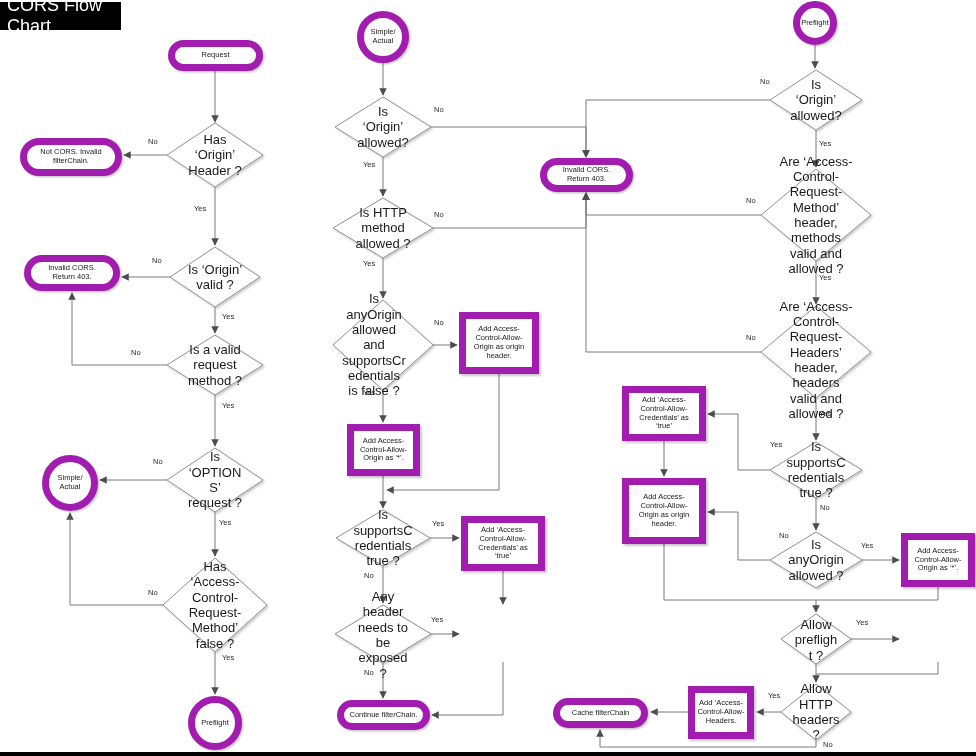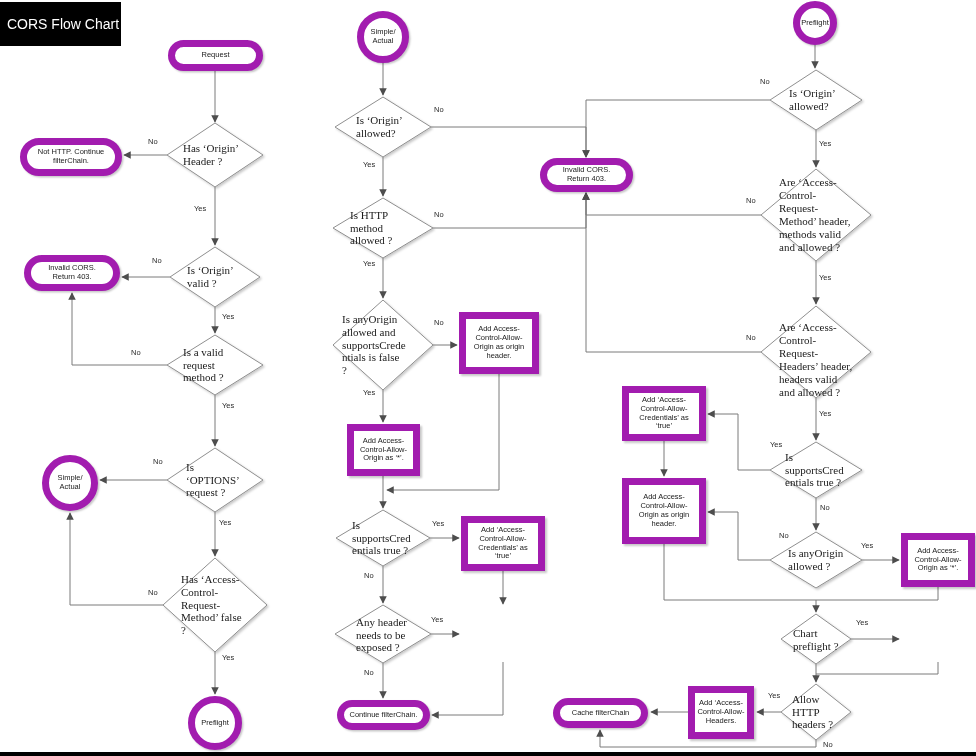--- a/index.html
+++ b/index.html
@@ -5,25 +5,25 @@
   * { margin:0; padding:0; box-sizing:border-box; }
   html,body { background:#fff; }
   body { font-family:"Liberation Sans", sans-serif; }
   .canvas { position:relative; width:976px; height:756px; background:#fff; overflow:hidden; }
   svg.wires { position:absolute; left:0; top:0; }
   .node { position:absolute; display:flex; align-items:center; justify-content:center; text-align:center;
           font-size:7.5px; line-height:1.18; color:#1a1a1a; background:#fff; border:7px solid #a21caf;
           box-shadow:1.5px 1.5px 2px rgba(0,0,0,.22); overflow-wrap:anywhere; }
   .stadium { border-radius:999px; }
   .circle { border-radius:50%; }
-  .dt { position:absolute; display:flex; align-items:center; justify-content:center; 
-        font-size:11px; line-height:1.18; color:#1a1a1a; overflow-wrap:anywhere;font-family:Liberation Serif, serif; }
+  .dt { position:absolute; display:flex; align-items:center; justify-content:center; text-align:center;
+        font-size:13px; line-height:1.18; color:#1a1a1a; overflow-wrap:anywhere; }
   .el { position:absolute; font-size:7.5px; color:#2a2a2a; white-space:nowrap; }
-  .title { position:absolute; left:0; top:2px; width:121px; height:44px; background:#000; color:#fff;
-           font-size:14px; display:flex; align-items:center; padding-left:7px; }
+  .title { position:absolute; left:0; top:2px; width:121px; height:28px; background:#000; color:#fff;
+           font-size:18px; display:flex; align-items:center; padding-left:7px; }
   .bottombar { position:absolute; left:0; top:752px; width:976px; height:4px; background:#000; }
 </style>
 </head>
 <body>
 
 <div class="canvas">
 
   <svg class="wires" width="976" height="756">
     <defs>
       <marker id="arr" viewBox="0 0 10 10" refX="9" refY="5" markerWidth="7.5" markerHeight="7.5" orient="auto">
@@ -103,21 +103,21 @@
       <polyline points="816,740 816,747 600,747 600,730" marker-end="url(#arr)"></polyline>
     </g>
   </svg>
 
   <div class="title">CORS Flow Chart</div>
 
   <div class="node stadium" style="left:168px;top:40px;width:95px;height:31px">
       <span>Request</span>
     </div>
   <div class="node stadium" style="left:20px;top:138px;width:102px;height:38px">
-      <span style="width:80px">Not HTTP. Continue filterChain.</span>
+      <span style="width:80px">Not CORS. Invalid filterChain.</span>
     </div>
   <div class="node stadium" style="left:24px;top:255px;width:96px;height:36px">
       <span style="width:58px">Invalid CORS. Return 403.</span>
     </div>
   <div class="node circle" style="left:42px;top:455px;width:56px;height:56px">
       <span style="width:34px">Simple/ Actual</span>
     </div>
   <div class="node circle" style="left:188px;top:696px;width:54px;height:54px">
       <span>Preflight</span>
     </div>
@@ -168,21 +168,21 @@
   <div class="dt" style="left:356px;top:110px;width:54px;height:34px">Is ‘Origin’ allowed?</div>
   <div class="dt" style="left:350px;top:211px;width:66px;height:34px">Is HTTP method allowed ?</div>
   <div class="dt" style="left:342px;top:321px;width:64px;height:48px">Is anyOrigin allowed and supportsCredentials is false ?</div>
   <div class="dt" style="left:352px;top:523px;width:62px;height:30px">Is supportsCredentials true ?</div>
   <div class="dt" style="left:356px;top:617px;width:54px;height:36px">Any header needs to be exposed ?</div>
   <div class="dt" style="left:789px;top:83px;width:54px;height:34px">Is ‘Origin’ allowed?</div>
   <div class="dt" style="left:779px;top:187px;width:74px;height:56px">Are ‘Access-Control-Request-Method’ header, methods valid and allowed ?</div>
   <div class="dt" style="left:779px;top:332px;width:74px;height:56px">Are ‘Access-Control-Request-Headers’ header, headers valid and allowed ?</div>
   <div class="dt" style="left:785px;top:455px;width:62px;height:30px">Is supportsCredentials true ?</div>
   <div class="dt" style="left:788px;top:543px;width:56px;height:34px">Is anyOrigin allowed ?</div>
-  <div class="dt" style="left:793px;top:627px;width:46px;height:26px">Chart preflight ?</div>
+  <div class="dt" style="left:793px;top:627px;width:46px;height:26px">Allow preflight ?</div>
   <div class="dt" style="left:792px;top:698px;width:48px;height:28px">Allow HTTP headers ?</div>
 
   <span class="el" style="left:148px;top:137px">No</span>
   <span class="el" style="left:194px;top:204px">Yes</span>
   <span class="el" style="left:152px;top:256px">No</span>
   <span class="el" style="left:222px;top:312px">Yes</span>
   <span class="el" style="left:131px;top:348px">No</span>
   <span class="el" style="left:222px;top:401px">Yes</span>
   <span class="el" style="left:153px;top:457px">No</span>
   <span class="el" style="left:219px;top:518px">Yes</span>

